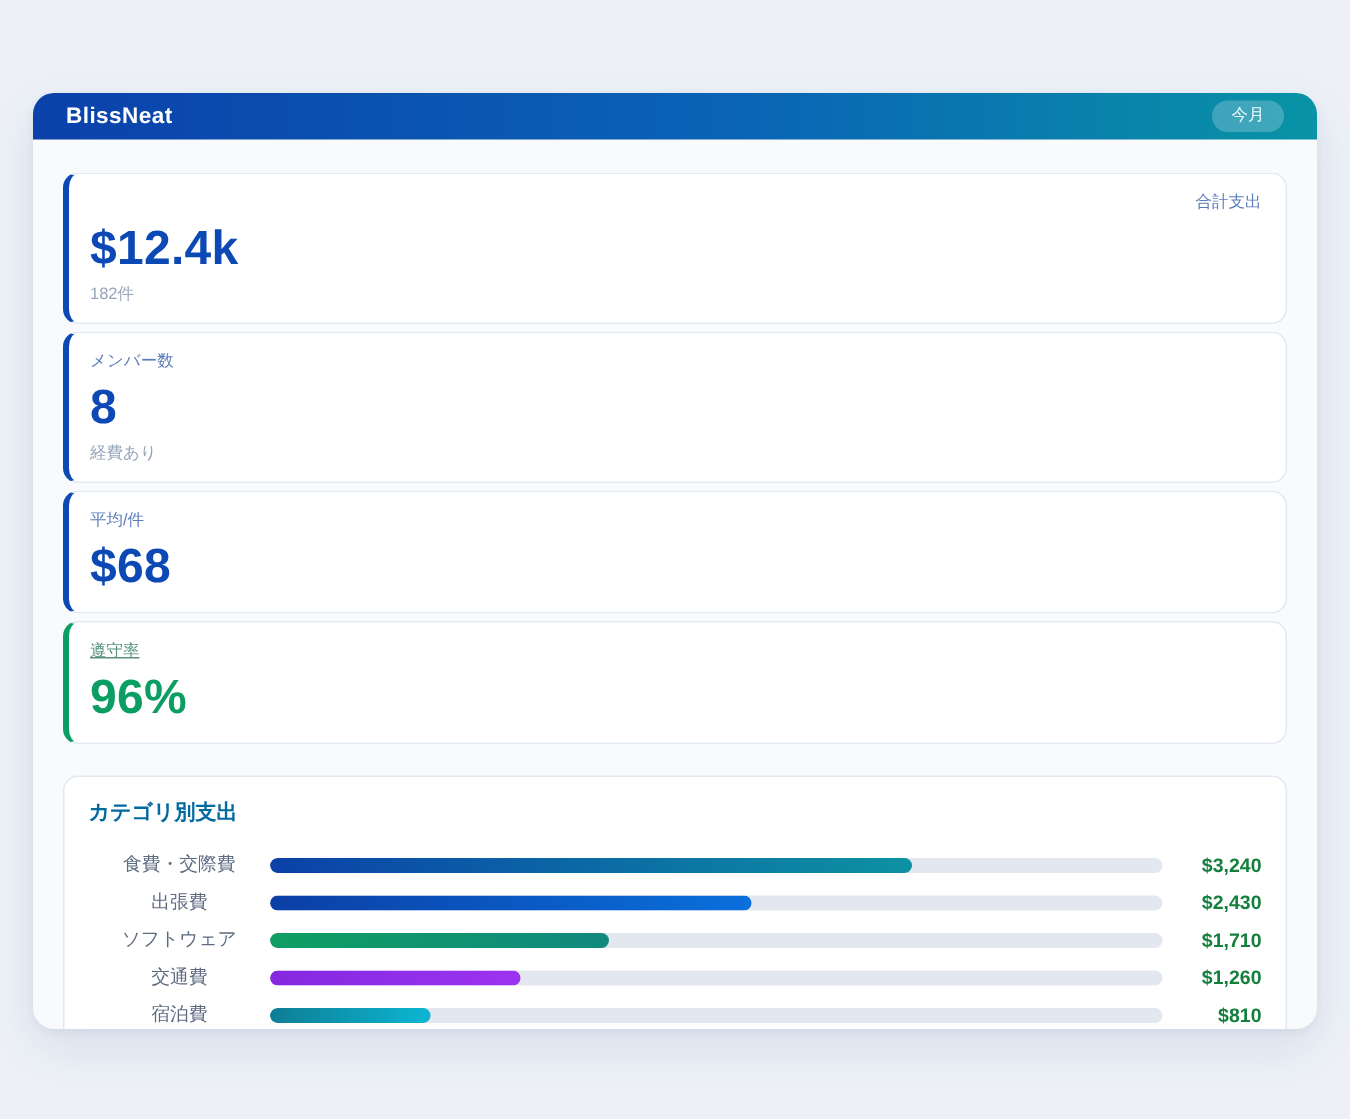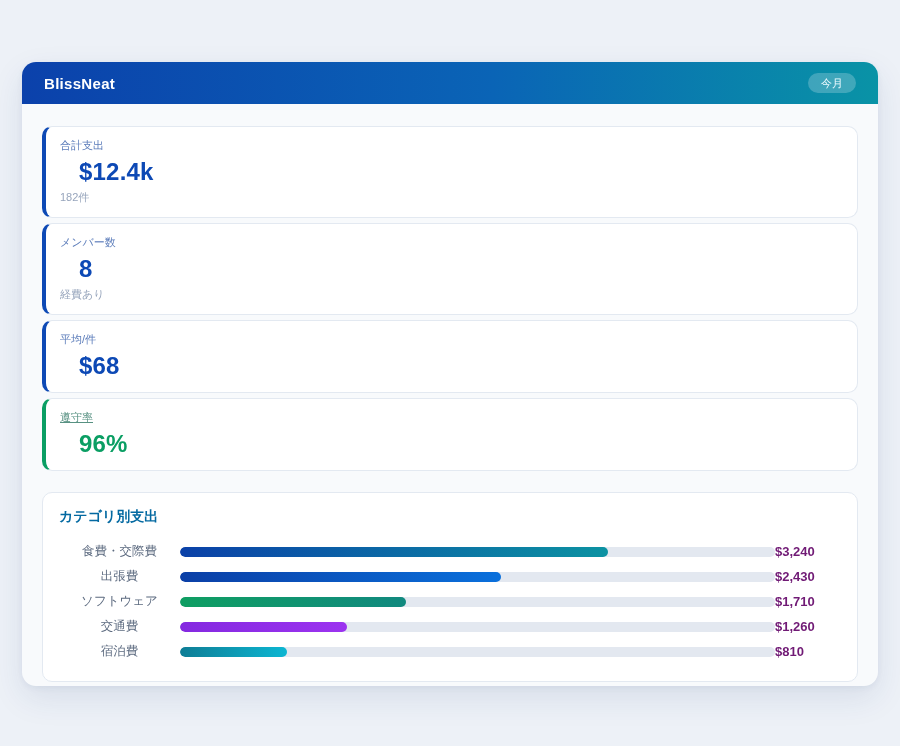--- a/index.html
+++ b/index.html
@@ -11,21 +11,21 @@
   }
   .panel {
     position: absolute; left: 22px; top: 62px;
     width: 856px; height: 624px;
     background: #f8fafc;
     border-radius: 14px;
     box-shadow: 0 12px 32px rgba(30, 60, 120, 0.10), 0 2px 6px rgba(30,60,120,0.06);
     overflow: hidden;
   }
   .app-header {
-    height: 42px;
+    height: 31px;
     background: linear-gradient(90deg, #0b41ab 0%, #0a64b6 55%, #0993a6 100%);
     display: flex; align-items: center; justify-content: space-between;
     padding: 0 22px 0 22px;
   }
   .app-title {
     color: #ffffff; font-size: 15px; font-weight: bold; letter-spacing: .3px;
   }
   .period-badge {
     background: rgba(255,255,255,0.22);
     color: #eefbff; font-size: 11px;
@@ -35,21 +35,21 @@
   .panel-body { padding: 22px 20px 20px 20px; }
   .stat-card {
     background: #ffffff;
     border: 1px solid #e3e9f1;
     border-left-width: 4px;
     border-radius: 10px;
     padding: 11px 16px 12px 14px;
     margin-bottom: 5px;
   }
   .stat-label { font-size: 11px; margin-bottom: 5px; }
-  .stat-value { font-size: 24px; font-weight: 800; letter-spacing: .2px; margin-left: 19px; }
+  .stat-value { font-size: 32px; font-weight: 800; letter-spacing: .2px; }
   .stat-sub { font-size: 11px; color: #97a5bc; margin-top: 4px; }
   .stat-sub:empty { display: none; }
   .category-card {
     background: #ffffff;
     border: 1px solid #e3e9f1;
     border-radius: 10px;
     margin-top: 21px;
     padding: 15px 16px 17px 16px;
   }
   .category-title {
@@ -61,37 +61,37 @@
     align-items: center;
     height: 25px;
   }
   .cat-label { font-size: 12.5px; color: #5d6b80; text-align: center; }
   .bar-track {
     height: 10px; background: #e3e8f0; border-radius: 999px;
     overflow: hidden; position: relative;
   }
   .bar-fill { height: 100%; border-radius: 999px; }
   .cat-amount {
-    font-size: 13px; font-weight: bold; color: #701a75; text-align: left;
+    font-size: 13px; font-weight: bold; color: #15803d; text-align: right;
   }
 </style>
 </head>
 <body>
 
 <div class="panel">
 
   <div class="app-header">
     <div class="app-title">BlissNeat</div>
     <div class="period-badge">今月</div>
   </div>
 
   <div class="panel-body">
 
     <div class="stat-card" style="border-left-color: rgb(13, 73, 181);">
-      <div class="stat-label" style="color: rgb(91, 124, 186);">合計支出</div>
+      <div class="stat-label" style="color: rgb(91, 124, 186); text-align: right;">合計支出</div>
       <div class="stat-value" style="color: rgb(13, 73, 181);">$12.4k</div>
       <div class="stat-sub">182件</div>
     </div>
 
     <div class="stat-card" style="border-left-color: rgb(13, 73, 181);">
       <div class="stat-label" style="color: rgb(91, 124, 186);">メンバー数</div>
       <div class="stat-value" style="color: rgb(13, 73, 181);">8</div>
       <div class="stat-sub">経費あり</div>
     </div>
 

